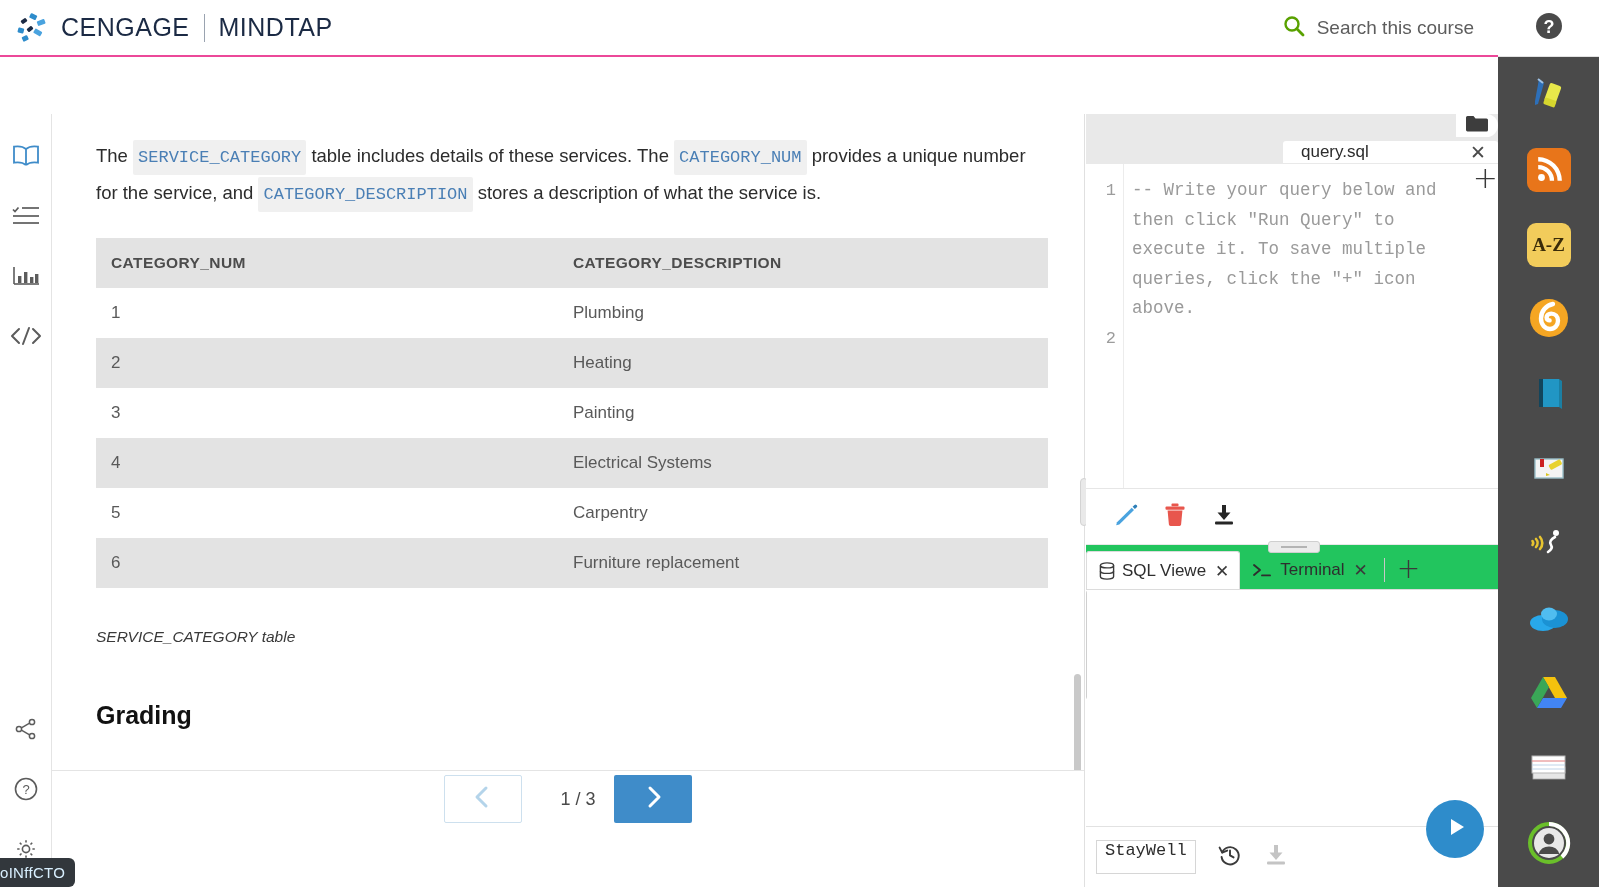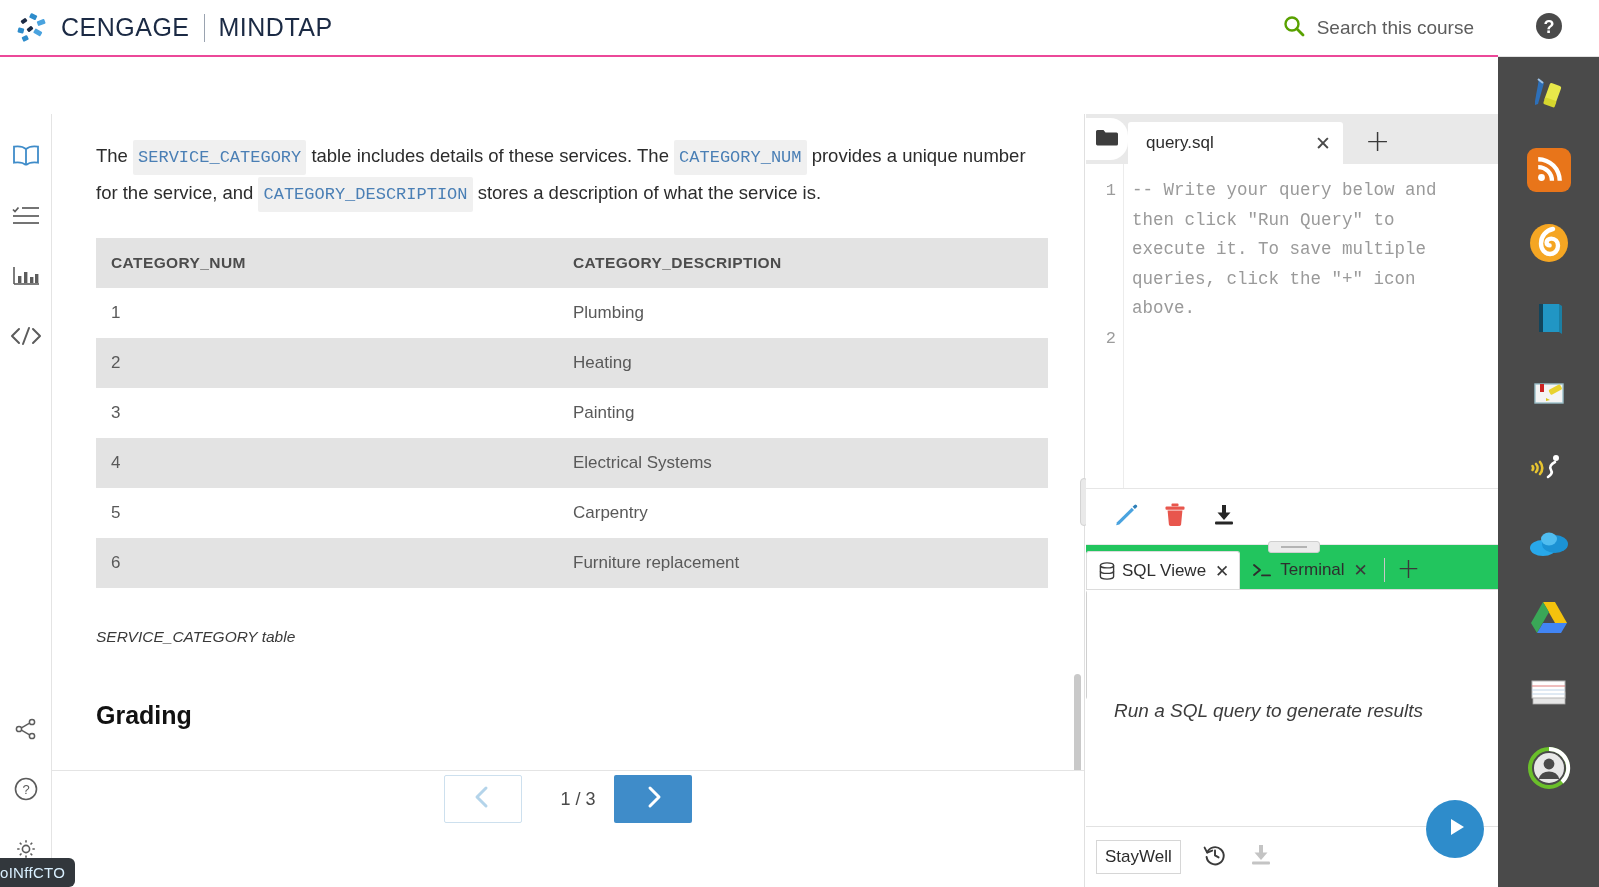--- a/index.html
+++ b/index.html
@@ -137,20 +137,21 @@
     position: absolute; left: 1086px; top: 114px; width: 412px; height: 773px;
     background: #fff; overflow: hidden;
   }
   .splitter {
     position: absolute; left: 1080px; top: 478px; width: 8px; height: 48px;
     background: #e9e9e9; border: 1px solid #d3d3d3; border-radius: 4px;
   }
   .ide-tabbar {
     height: 50px; background: #e9e9e9; display: flex; align-items: flex-end;
     position: relative;
+    flex-direction: column;
   }
   .folder-btn {
     width: 42px; height: 42px; background: #fff; border-radius: 0 18px 18px 0;
     display: flex; align-items: center; justify-content: center; margin-bottom: 4px;
   }
   .file-tab {
     background: #fff; height: 42px; display: flex; align-items: center;
     padding: 0 12px 0 18px; min-width: 215px; border-radius: 3px 3px 0 0;
   }
   .file-tab .fname { font-size: 17px; color: #2c2c2c; }
@@ -213,22 +214,22 @@
   .res-scrollbar {
     position: absolute; left: -6px; top: 0px; width: 7px; height: 110px;
     background: #cfcfcf; border-radius: 4px;
   }
   .ide-footer {
     height: 60px; border-top: 1px solid #e2e2e2; display: flex; align-items: center;
     gap: 22px; padding-left: 10px; background: #fff; position: relative;
   }
   .db-select {
     border: 1px solid #d6d6d6; background: #fff; height: 34px;
-    display: flex; align-items: center; padding: 0 8px;
-    font-family: Liberation Sans, sans-serif; font-size: 17px; color: #2c2c2c;
+    display: flex; align-items: flex-start; padding: 0 8px;
+    font-family: Liberation Mono, monospace; font-size: 17px; color: #2c2c2c;
   }
   .run-fab {
     position: absolute; right: 14px; top: -27px; width: 58px; height: 58px;
     border-radius: 50%; background: #2e8ccb; display: flex;
     align-items: center; justify-content: center; cursor: pointer;
   }
   .ide-left-border {
     position: absolute; left: 1086px; top: 114px; width: 1px; height: 773px;
     background: #e0e0e0;
   }
@@ -523,21 +524,20 @@
         </span>
         <span>Terminal</span>
         <span class="rclose">✕</span>
       </div>
       <span class="res-sep"></span>
       <span class="res-plus">+</span>
     </div>
 
     <div class="res-body">
       <div class="res-scrollbar"></div>
-      <div class="res-empty">Run a SQL query to generate results</div>
     </div>
 
     <div class="ide-footer">
       <div class="db-select">
         <span>StayWell</span>
       </div>
       <span>
         <span>
           <svg width="24" height="24" viewBox="0 0 24 24" fill="none" stroke="#3a3a3a" stroke-width="1.9" stroke-linecap="round" stroke-linejoin="round">
             <path d="M4.2 9.4A8.6 8.6 0 1 1 3.6 14"></path>
@@ -576,20 +576,25 @@
         </svg>
       </span>
     </div>
     <div class="dark-item">
       <span class="dbadge" style="background:#e8751a;">
         <svg width="28" height="28" viewBox="0 0 28 28" fill="#fff">
           <circle cx="6.5" cy="21.5" r="3.4"></circle>
           <path d="M3.2 13.2a11.6 11.6 0 0 1 11.6 11.6h4.3A15.9 15.9 0 0 0 3.2 8.9z"></path>
           <path d="M3.2 5.4a19.4 19.4 0 0 1 19.4 19.4h4.3A23.7 23.7 0 0 0 3.2 1.1z"></path>
         </svg>
+      </span>
+    </div>
+    <div class="dark-item">
+      <span class="dbadge" style="background:#f2cc5b;">
+        <span style="font-size:19px;color:#3a2c09;font-family:'Liberation Serif',serif;font-weight:bold;">A-Z</span>
       </span>
     </div>
     <div class="dark-item">
       <span>
         <svg width="44" height="44" viewBox="0 0 44 44">
           <circle cx="22" cy="22" r="19" fill="#f5a623"></circle>
           <path d="M26 8c-7 1.5-12 7-12 14.6 0 6 4 10.4 9 10.4 4.6 0 8-3.6 8-8.2 0-4.2-3-7.2-6.8-7.2-2.6 0-4.6 1.6-4.6 3.8 0 1.8 1.3 3 3 3" fill="none" stroke="#fff" stroke-width="4.4" stroke-linecap="round"></path>
         </svg>
       </span>
     </div>

